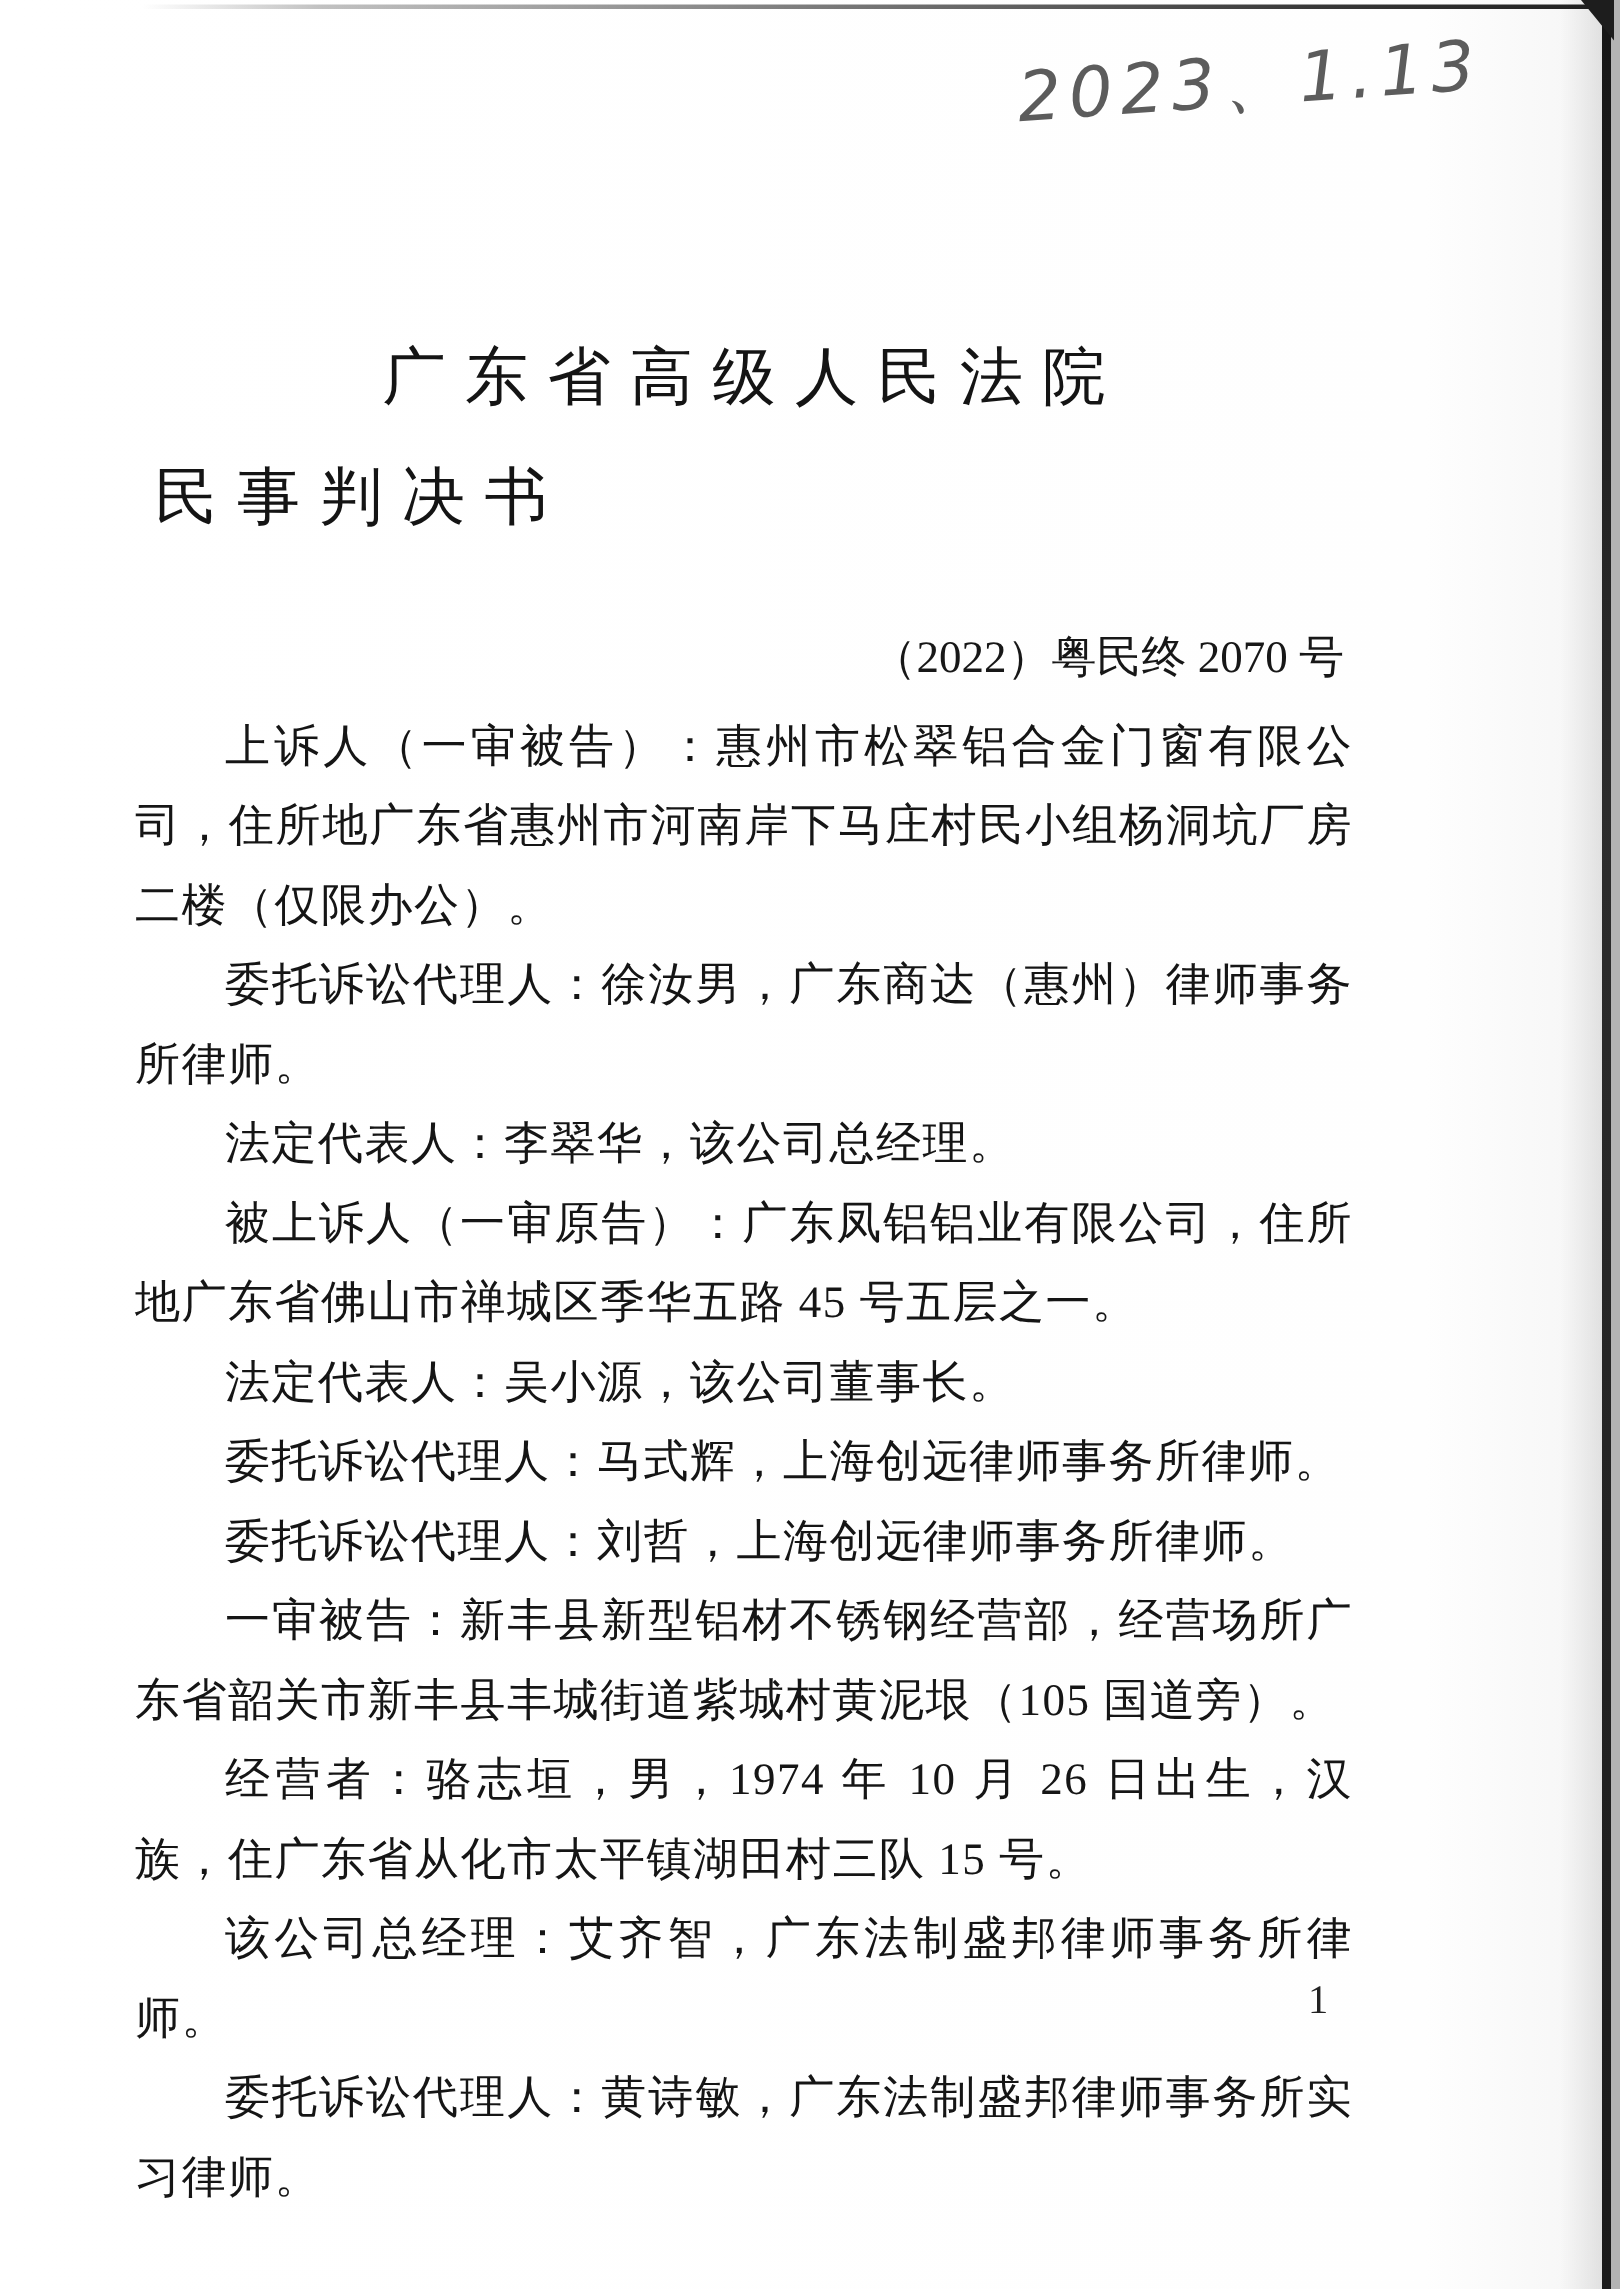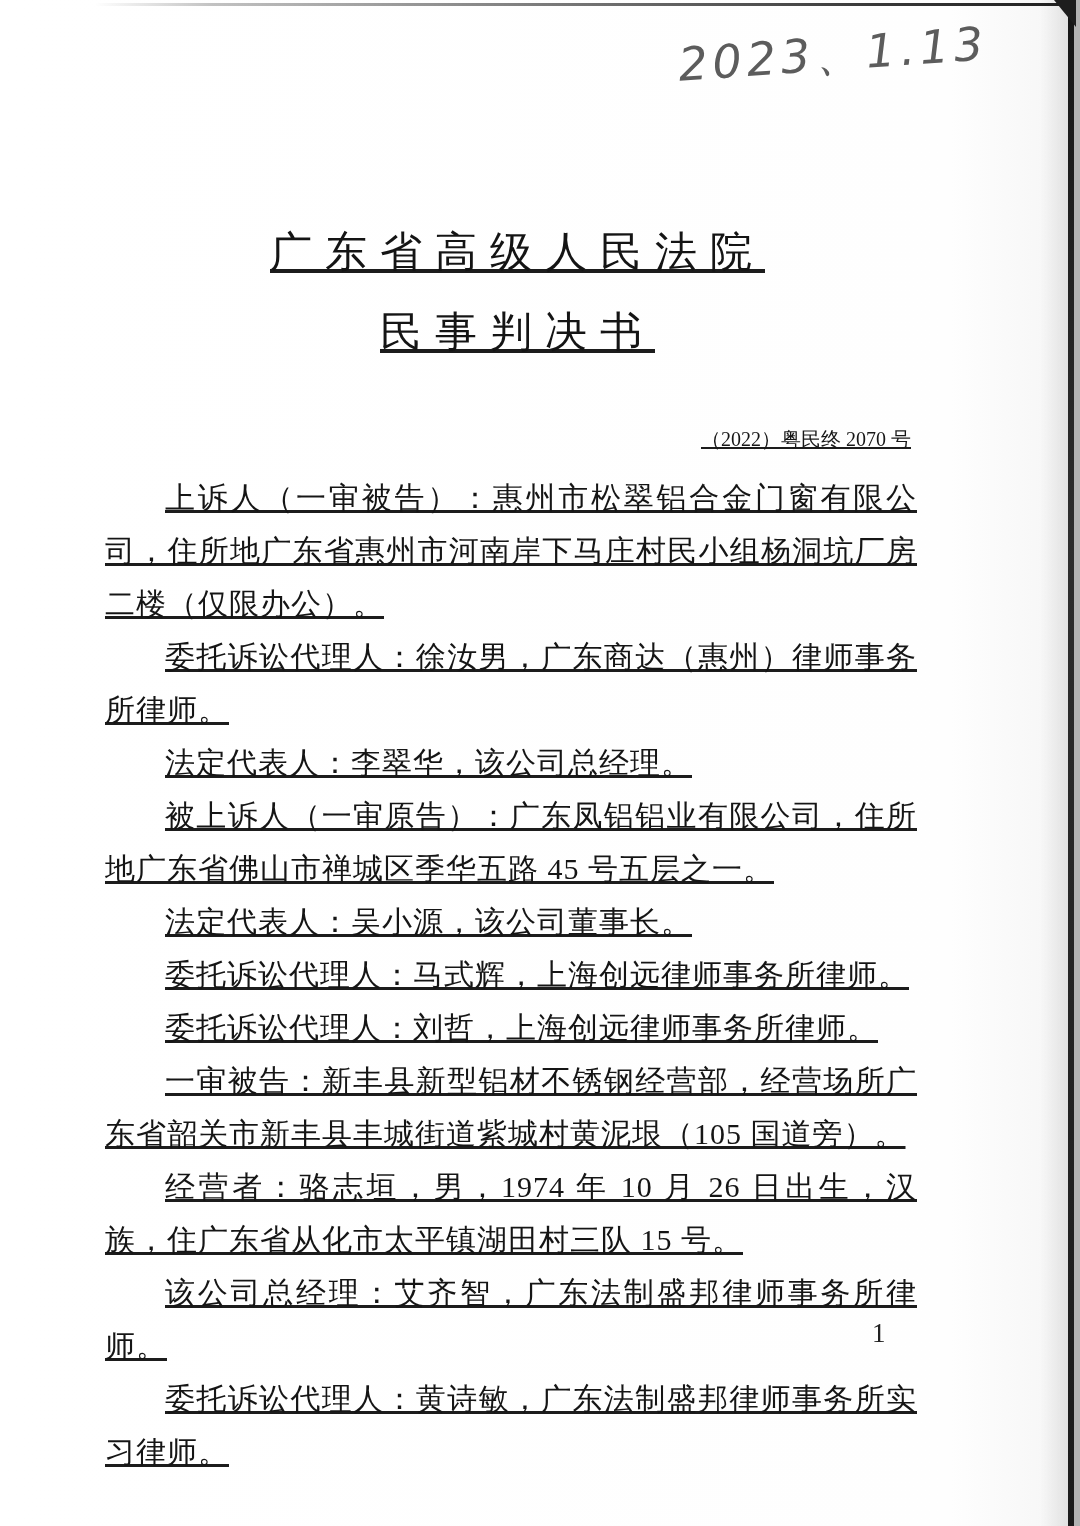--- a/index.html
+++ b/index.html
@@ -49,49 +49,49 @@
     font-family: "DejaVu Sans", sans-serif;
     font-style: italic;
     font-size: 46px;
     letter-spacing: 5px;
     color: #5c5c5c;
     transform: rotate(-4deg);
     white-space: nowrap;
   }
   
   .content {
-    position: absolute; left: 105px; top: 0; width: 812px; text-decoration: underline;
+    position: absolute; left: 90px; top: 0; width: 812px;
   }
   .court-name {
     margin-top: 228px;
     text-align: center;
     font-size: 42px;
     line-height: 49px;
     letter-spacing: 13px;
     padding-left: 13px; 
     font-weight: 400;
     color: #141414;
     white-space: nowrap;
   }
   .doc-type {
     margin-top: 31px;
-    text-align: center;
+    text-align: left;
     font-size: 42px;
     line-height: 49px;
     letter-spacing: 13px;
     padding-left: 13px;
     font-weight: 400;
     color: #141414;
     white-space: nowrap;
   }
   .case-number {
     margin-top: 64px;
     text-align: right;
     padding-right: 6px;
-    font-size: 20px;
+    font-size: 30px;
     line-height: 36px;
     color: #171717;
   }
   .judgment-body {
     margin-top: 14px;
   }
   .judgment-body p {
     margin: 0;
     font-size: 30px;
     line-height: 53px;

